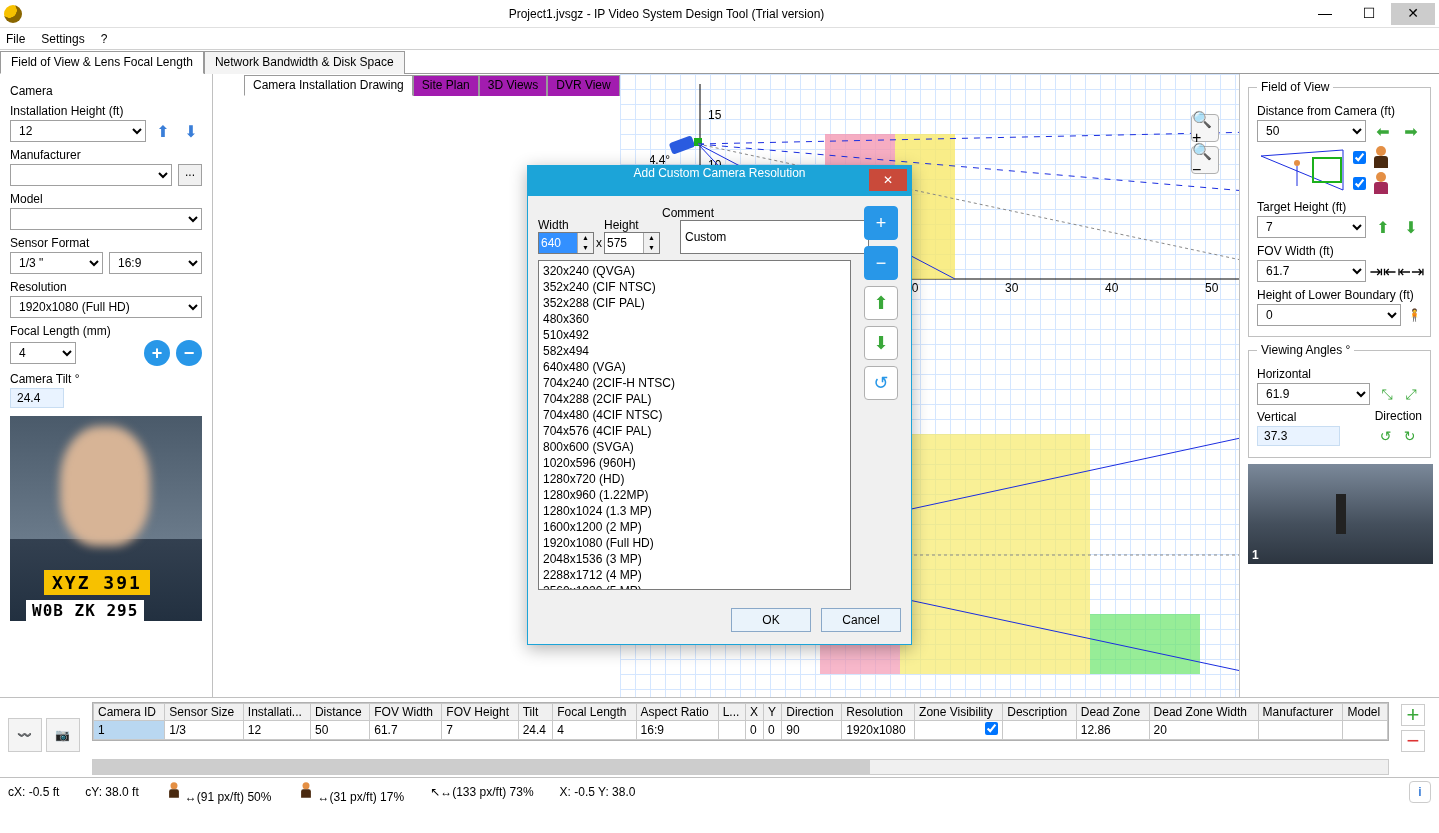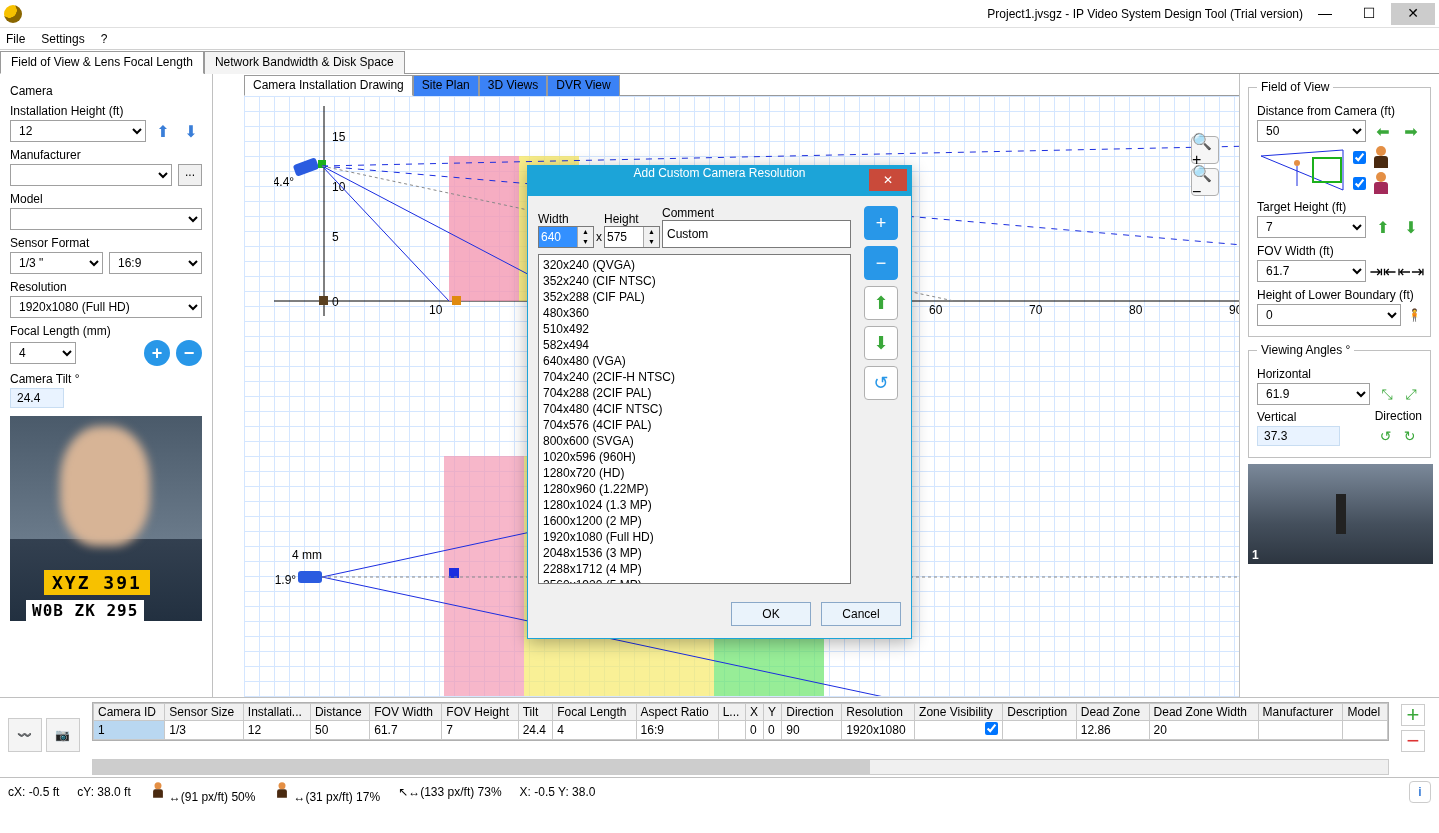--- a/index.html
+++ b/index.html
@@ -1,38 +1,38 @@
 <!DOCTYPE html>
 <html><head>
 <meta charset="utf-8">
 <style>
 * { box-sizing: border-box; margin: 0; padding: 0; font-family: "Segoe UI", Tahoma, sans-serif; font-size: 12px; }
 body { background: #fff; overflow: hidden; width: 1439px; height: 833px; position: relative; }
 
 
 .titlebar { height: 28px; background: #fff; display: flex; align-items: center; padding: 0 4px; border-bottom: 1px solid #e0e0e0; }
 .titlebar .app-icon { width: 18px; height: 18px; background: radial-gradient(circle at 30% 30%, #f7c100 40%, #8a6600 42%); border-radius: 50%; margin-right: 8px; }
-.titlebar .title { flex: 1; text-align: right; color: #000; font-size: 12px; }
+.titlebar .title { flex: 1; text-align: center; color: #000; font-size: 12px; }
 .titlebar .win-btns { display: flex; }
 .titlebar .win-btn { width: 44px; height: 22px; text-align: center; line-height: 20px; font-size: 14px; cursor: pointer; }
 .titlebar .win-btn.close { background: #ccc; }
 
 
 .menubar { height: 22px; display: flex; align-items: center; padding: 0 6px; gap: 16px; border-bottom: 1px solid #d0d0d0; }
 .menubar div { cursor: pointer; }
 
 
 .maintabs { height: 24px; display: flex; border-bottom: 1px solid #9a9a9a; }
 .maintabs .tab { padding: 3px 10px; border: 1px solid #9a9a9a; border-bottom: none; background: #f4f4f4; cursor: pointer; position: relative; top: 1px; }
 .maintabs .tab.active { background: #fff; border-bottom: 1px solid #fff; }
 
 
 .workspace { display: flex; height: 623px; }
 .left-panel { width: 213px; padding: 6px 10px; border-right: 1px solid #c0c0c0; }
-.center { flex: 1; display: flex; flex-direction: column; position: relative; padding-left: 31px; }
+.center { flex: 1; display: flex; flex-direction: row; position: relative; padding-left: 31px; }
 .right-panel { width: 200px; padding: 6px 8px; border-left: 1px solid #c0c0c0; }
 
 .group-label { font-size: 12px; color: #000; margin-top: 4px; margin-bottom: 2px; }
 .sub-label { font-size: 12px; color: #000; margin-top: 6px; margin-bottom: 2px; }
 select, input.combo { width: 100%; height: 22px; border: 1px solid #a0a0a0; background: #fff; padding: 0 4px; font-size: 12px; }
 .row { display: flex; align-items: center; gap: 6px; margin-bottom: 2px; }
 .row select { flex: 1; }
 
 .arrow-btn { width: 22px; height: 22px; display: flex; align-items: center; justify-content: center; cursor: pointer; font-size: 16px; }
 .arrow-up.green { color: #3aa83a; }
@@ -47,21 +47,21 @@
 
 .readonly-box { background: #e9f3ff; border: 1px solid #c8ddf2; padding: 2px 6px; width: 54px; display: inline-block; }
 
 .preview-img { width: 192px; height: 205px; margin-top: 8px; background: linear-gradient(#4a5a6a 0%, #6a7a8a 60%, #334050 60%, #223040 100%); position: relative; }
 .preview-img .face { position: absolute; left: 50px; top: 10px; width: 90px; height: 120px; background: #d7b496; border-radius: 45% 45% 40% 40%; filter: blur(5px); }
 .preview-img .plate1 { position: absolute; left: 34px; top: 154px; background: #f7c100; color: #000; font: bold 18px monospace; padding: 2px 8px; letter-spacing: 2px; }
 .preview-img .plate2 { position: absolute; left: 16px; top: 184px; background: #fff; color: #000; font: bold 16px monospace; padding: 1px 6px; letter-spacing: 1px; }
 
 
 .subtabs { height: 22px; display: flex; border-bottom: 1px solid #9a9a9a; }
-.subtabs .tab { padding: 2px 8px; border: 1px solid #9a9a9a; border-bottom: none; background: #3b82f6; cursor: pointer; position: relative; top: 1px; font-size: 12px; }
+.subtabs .tab { padding: 2px 8px; border: 1px solid #9a9a9a; border-bottom: none; background: #a21caf; cursor: pointer; position: relative; top: 1px; font-size: 12px; }
 .subtabs .tab.active { background: #fff; border-bottom: 1px solid #fff; }
 
 .canvas-wrap { flex: 1; position: relative; overflow: hidden; background: #fff; }
 .grid { position: absolute; inset: 0;
   background-image: linear-gradient(#d4e6ff 1px, transparent 1px), linear-gradient(90deg, #d4e6ff 1px, transparent 1px);
   background-size: 15px 15px;
 }
 .zoom-btns { position: absolute; right: 20px; top: 40px; display: flex; flex-direction: column; gap: 4px; }
 .zoom-btns .zb { width: 28px; height: 28px; border: 1px solid #b0b0b0; border-radius: 4px; background: #f6f6f6; display: flex; align-items: center; justify-content: center; cursor: pointer; font-size: 16px; }
 
@@ -90,21 +90,21 @@
 .cam-table th, .cam-table td { border: 1px solid #c8c8c8; padding: 1px 4px; text-align: left; height:16px; white-space: nowrap; overflow:hidden;}
 .cam-table th { background: #f0f0f0; font-weight: normal; }
 .cam-table td.sel { background: #b9d7f1; }
 .add-minus { position:absolute; right:14px; top:6px; display:flex; flex-direction:column; gap:4px;}
 .add-minus .ab{ width:24px; height:22px; display:flex; align-items:center; justify-content:center; color:#3aa83a; font-size:22px; cursor:pointer; border:1px solid #ccc;}
 .add-minus .ab.minus{color:#d33;}
 .hscroll { position:absolute; left:92px; right:50px; bottom: 2px; height:16px; background:#f0f0f0; border:1px solid #ccc;}
 .hscroll .thumb{position:absolute; left:0; top:0; bottom:0; width:60%; background:#cdcdcd;}
 
 
-.statusbar { height: 28px; border-top: 1px solid #c0c0c0; display: flex; align-items: center; padding: 8px 8px; gap: 18px; font-size:12px;justify-content:center; }
+.statusbar { height: 28px; border-top: 1px solid #c0c0c0; display: flex; align-items: center; padding: 8px 8px; gap: 26px; font-size:12px;justify-content:center; }
 .statusbar .info-btn{ margin-left:auto; width:22px;height:22px; border:1px solid #ccc; border-radius:4px; display:flex;align-items:center;justify-content:center; color:#3a7ed8; font-weight:bold;}
 
 
 .dialog-mask { position: absolute; left: 0; top: 0; right:0; bottom:0; pointer-events:none; }
 .dialog { position: absolute; left: 527px; top: 165px; width: 385px; background: #fff; border: 1px solid #1ca4d8; box-shadow: 0 4px 16px rgba(0,0,0,0.3); pointer-events:auto; }
 .dialog .dlg-title { background: #1ca4d8; color: #fff; height: 30px; display: flex; align-items:flex-start; padding: 0 8px; font-size:13px; justify-content:center; position:relative;}
 .dialog .dlg-close { position:absolute; right:4px; top:3px; width:38px; height:22px; background:#c94a3a; color:#fff; display:flex; align-items:center; justify-content:center; font-size:12px; cursor:pointer;}
 .dialog .dlg-body { padding: 10px; display:flex; gap:10px; background:#f0f0f0;}
 .dialog .dlg-main { flex:1; }
 .dialog .dlg-side { width:40px; display:flex; flex-direction:column; gap:6px; align-items:center;}
@@ -443,21 +443,21 @@
             <div class="spin">
               <input value="575" style="">
               <div class="sp">
                   <div>▲</div>
                   <div>▼</div>
                 </div>
             </div>
           </div>
           <div style="flex:1">
             <div>Comment</div>
-            <input style="width: 100%; height: 28px; border: 1px solid rgb(122, 122, 122); padding: 7px 4px;" value="Custom">
+            <input style="width: 100%; height: 34px; border: 1px solid rgb(122, 122, 122); padding: 7px 4px; margin-left: 18px;" value="Custom">
           </div>
         </div>
         <div class="listbox" id="res-list">
             <div>320x240 (QVGA)</div>
             <div>352x240 (CIF NTSC)</div>
             <div>352x288 (CIF PAL)</div>
             <div>480x360</div>
             <div>510x492</div>
             <div>582x494</div>
             <div>640x480 (VGA)</div>

